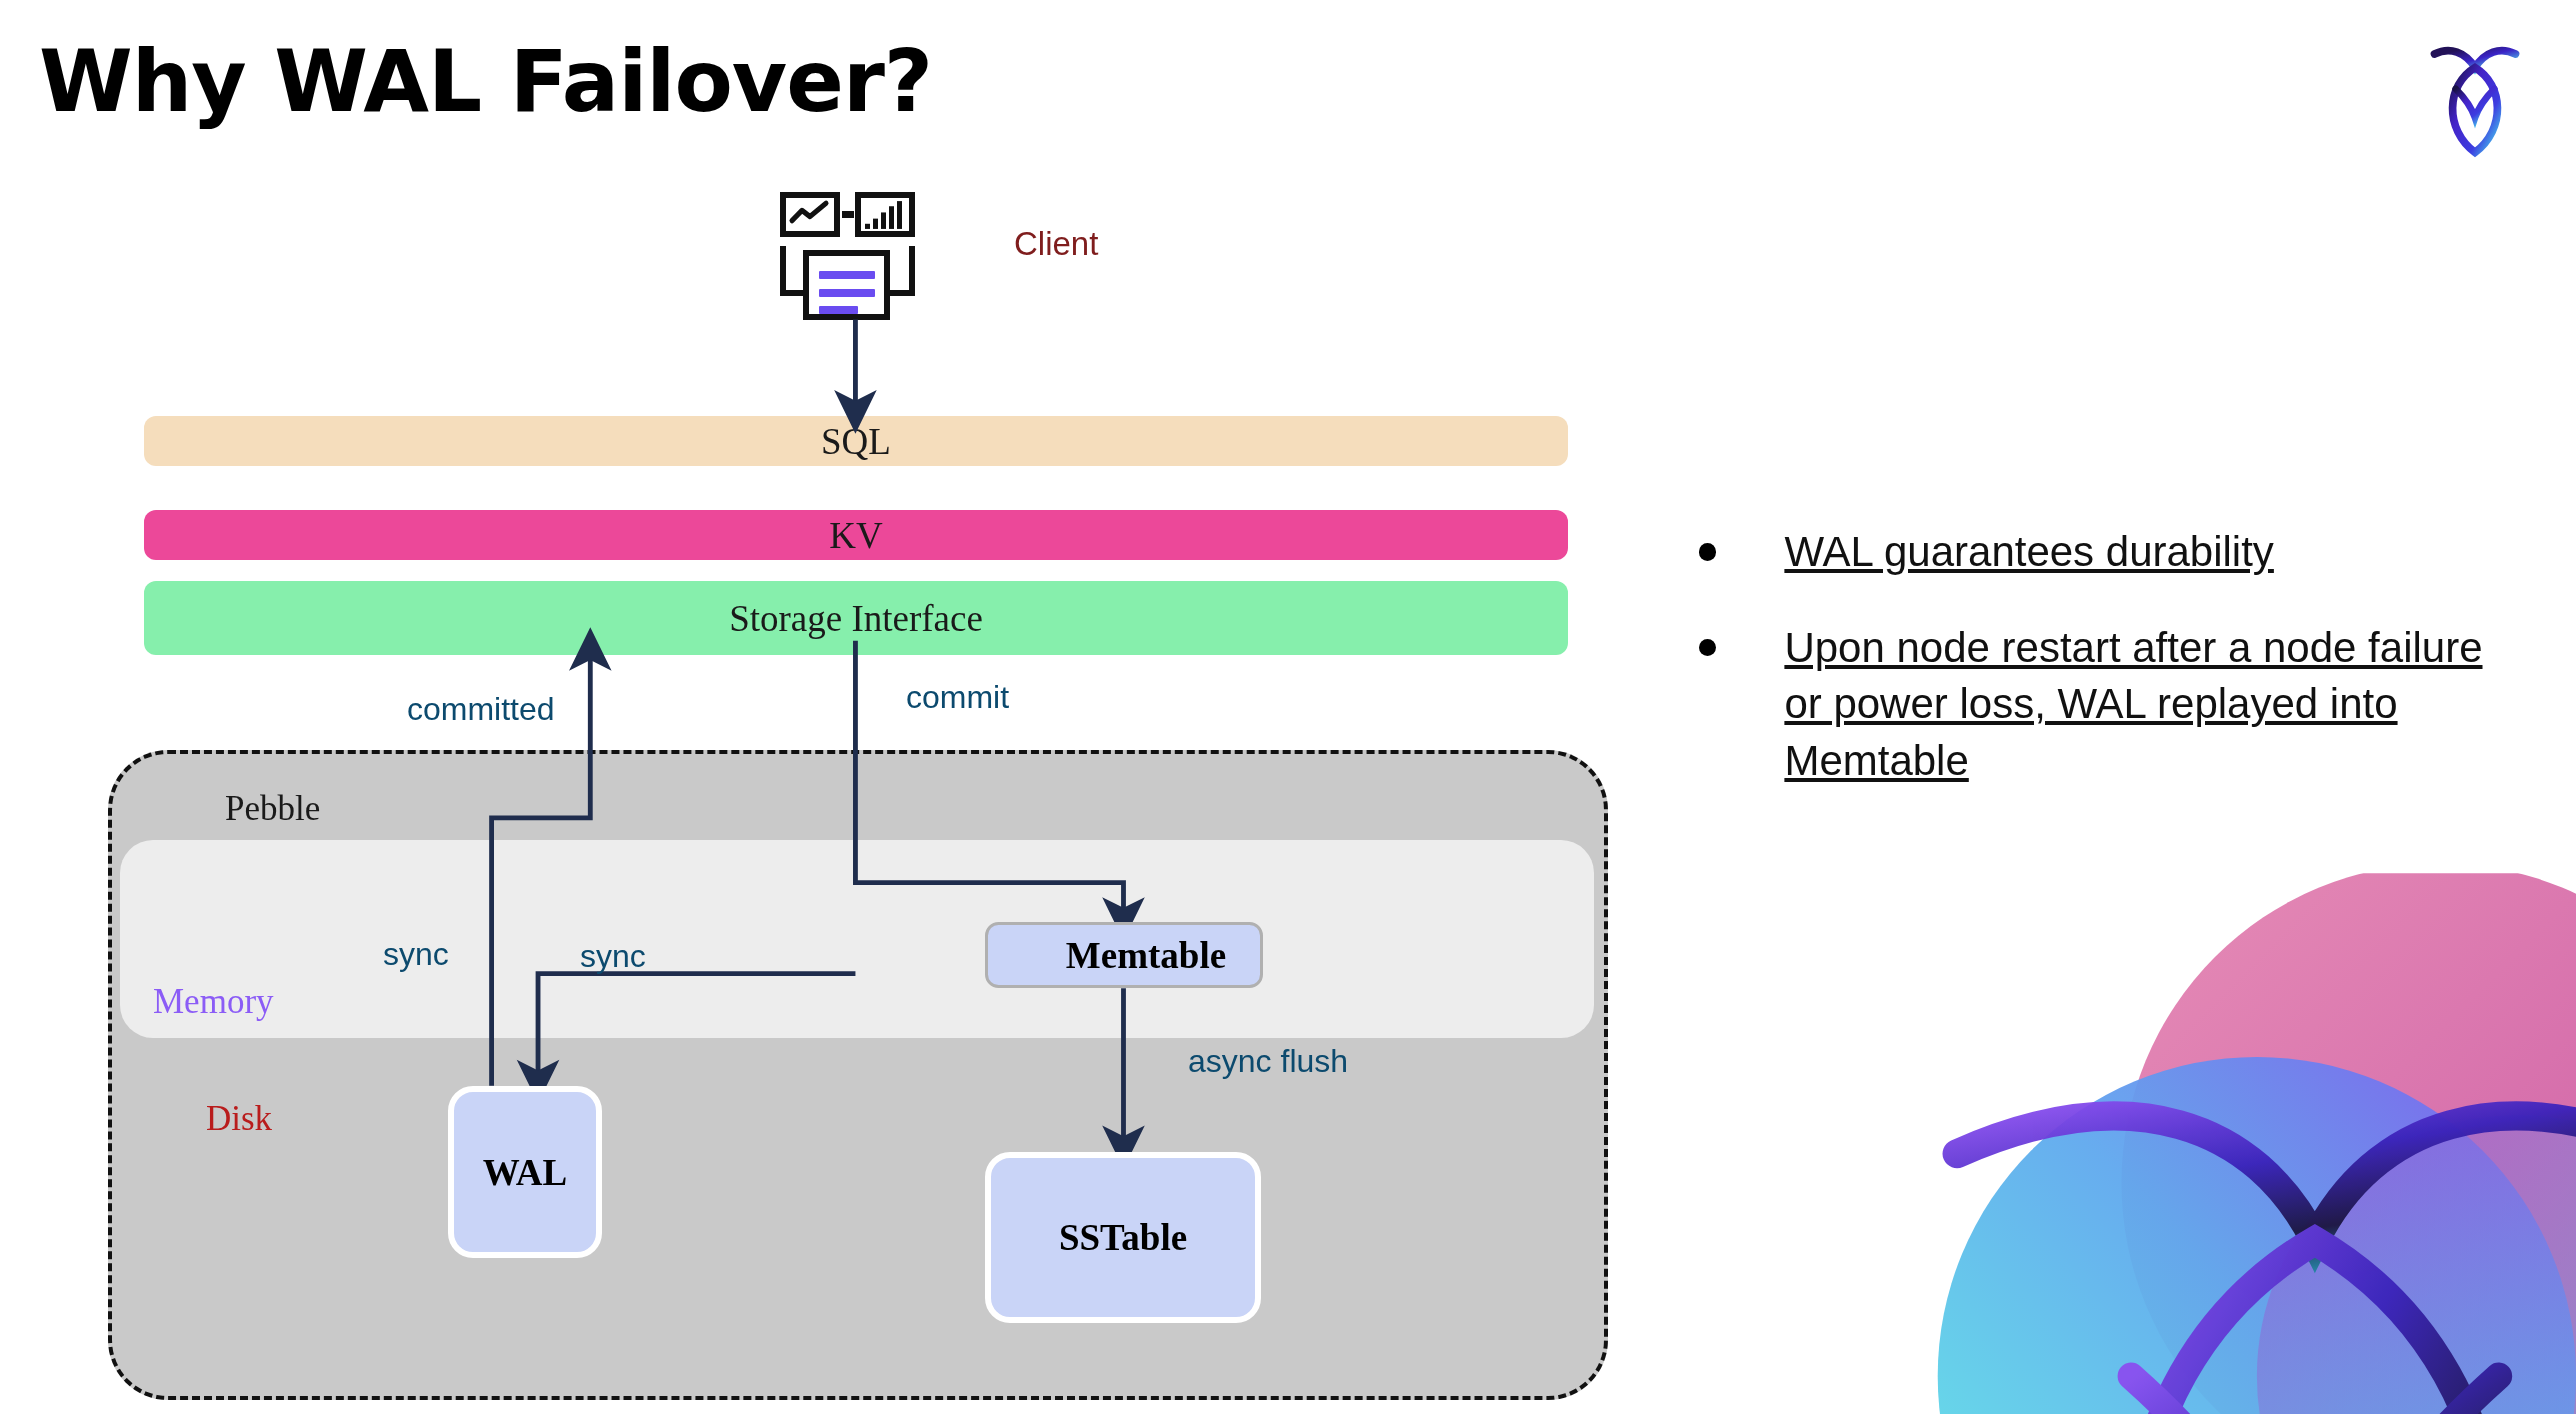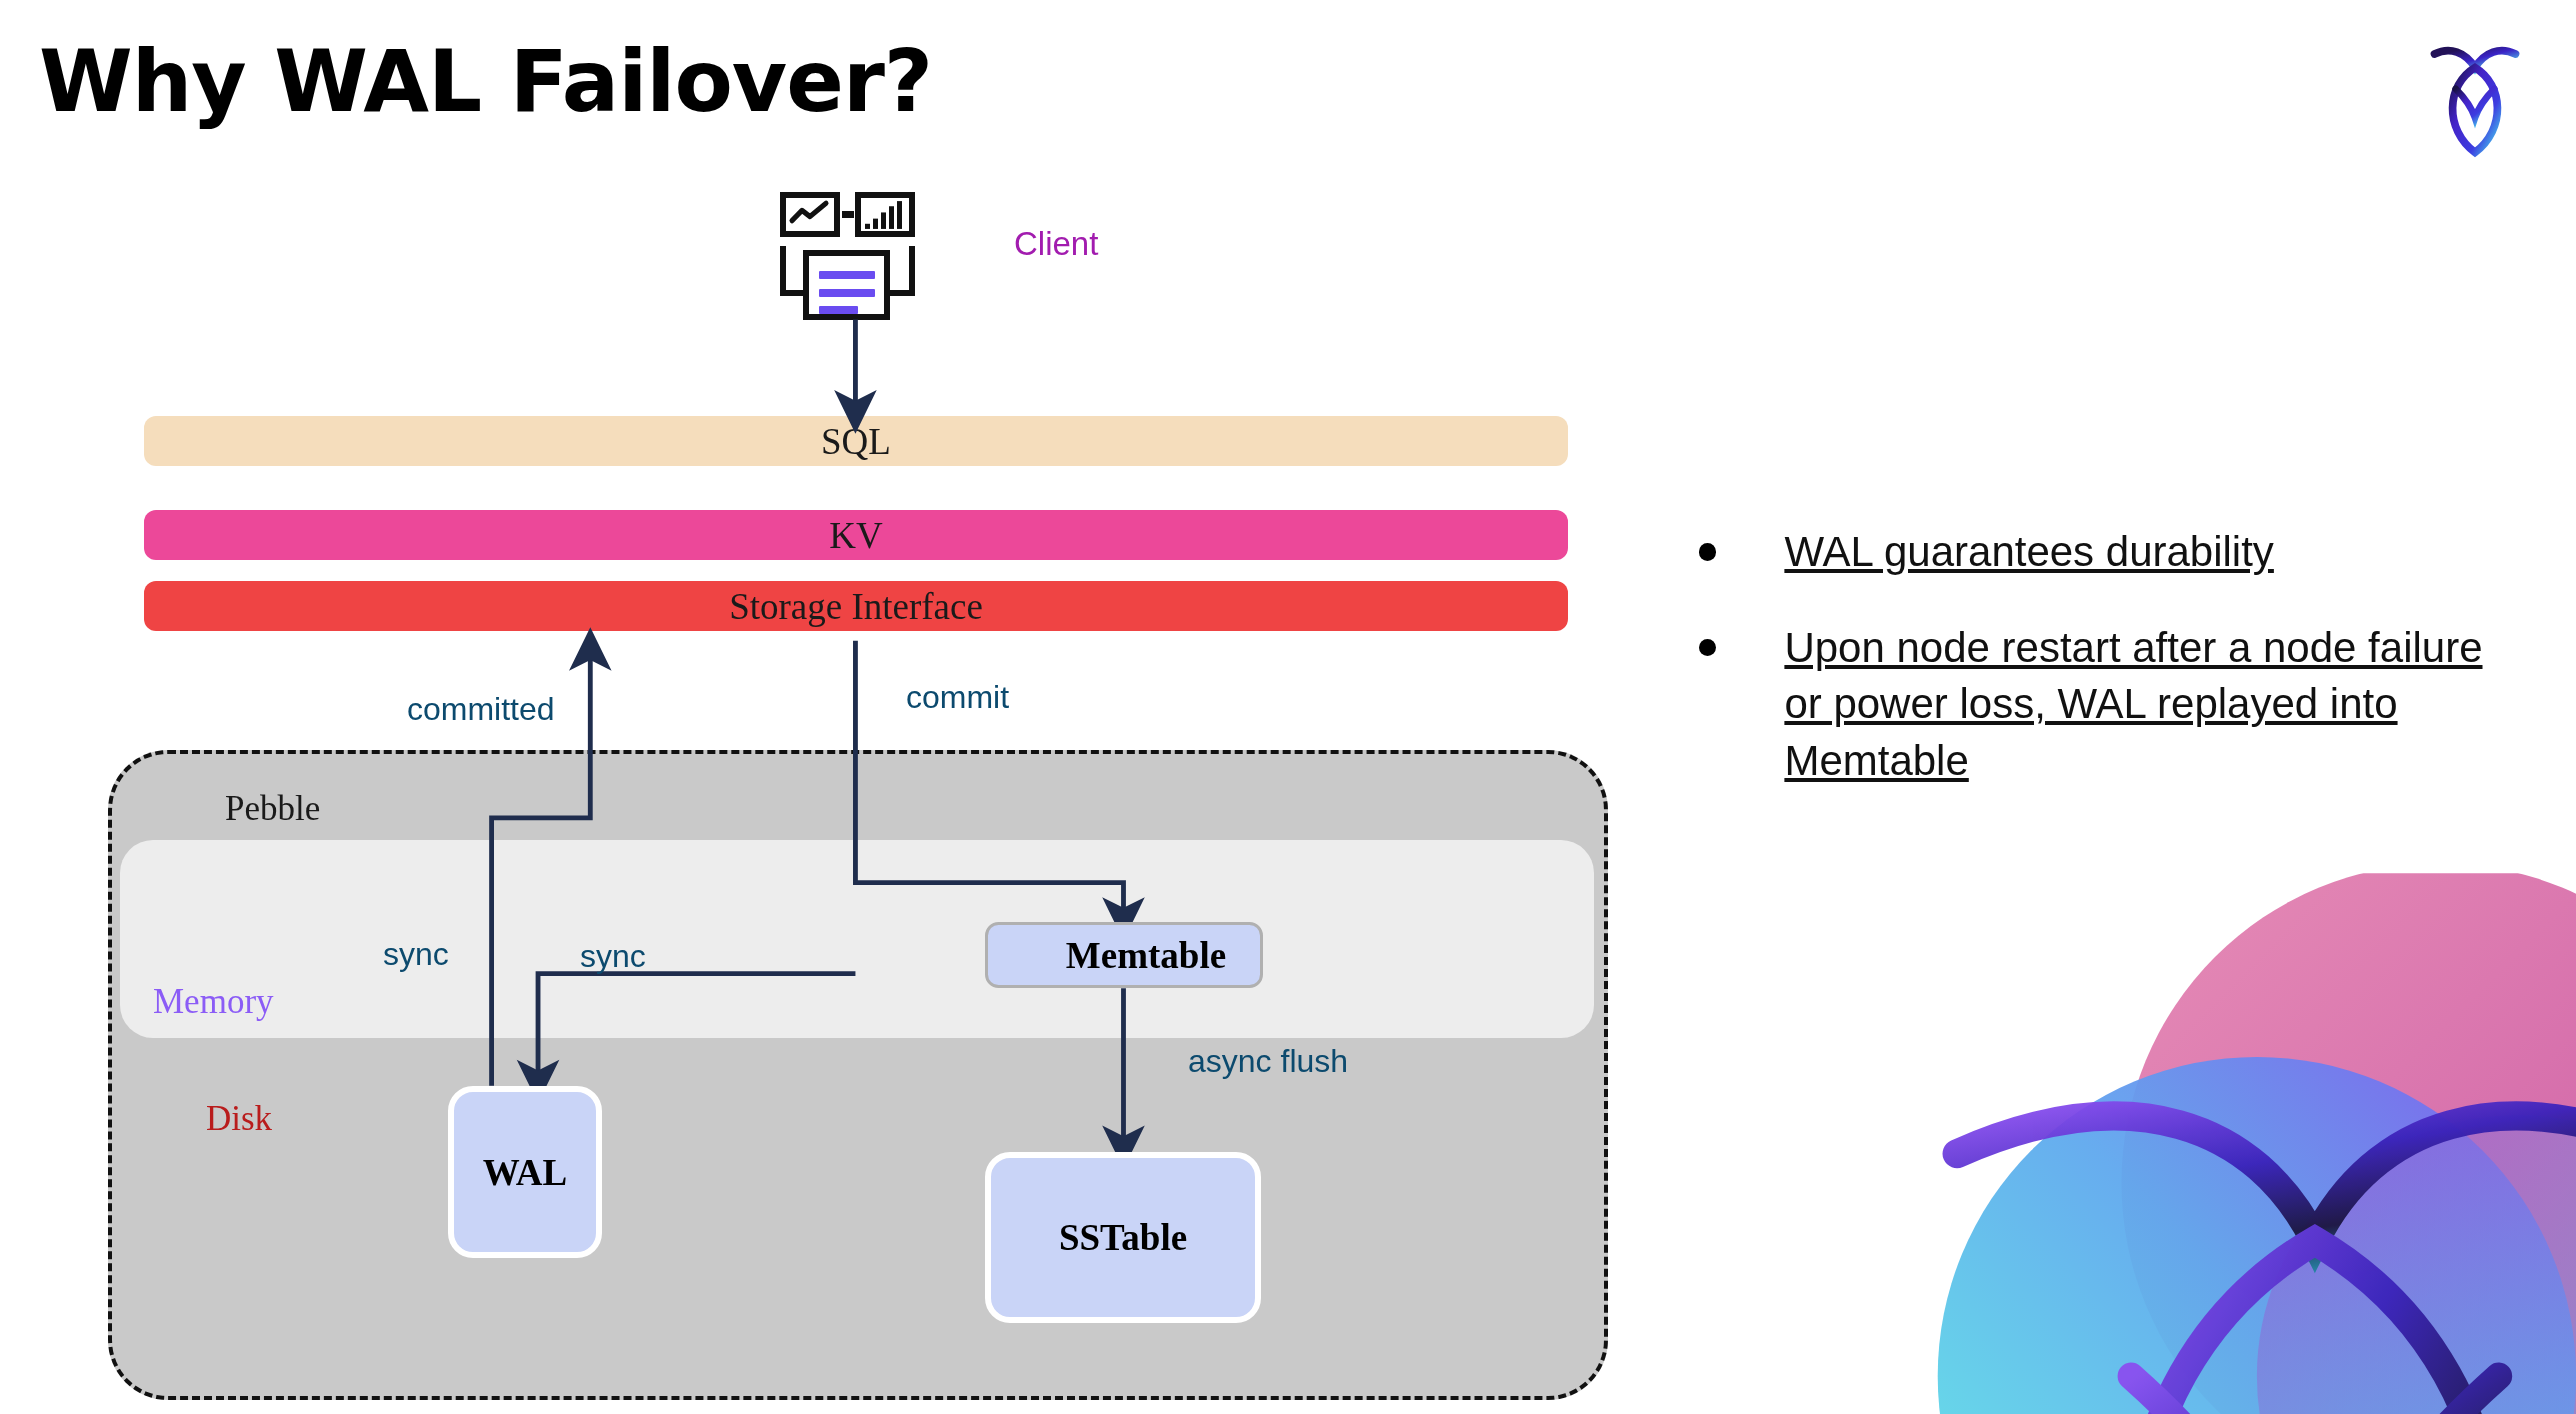--- a/index.html
+++ b/index.html
@@ -27,30 +27,30 @@
   .cl-dash{position:absolute;left:68px;top:19.4px;width:11.6px;height:6.8px;background:#111;}
   .cl-br-l{position:absolute;left:5.8px;top:54px;width:29px;height:50px;
            border-left:6.8px solid #111;border-bottom:6.8px solid #111;box-sizing:border-box;}
   .cl-br-r{position:absolute;left:112px;top:54px;width:29px;height:50px;
            border-right:6.8px solid #111;border-bottom:6.8px solid #111;box-sizing:border-box;}
   .cl-main{left:29px;top:58px;width:87px;height:70px;}
   .cl-line{position:absolute;height:7.7px;background:#6a4cf0;border-radius:1px;}
   .cl-l1{left:45px;top:79px;width:56px;}
   .cl-l2{left:45px;top:97px;width:56px;}
   .cl-l3{left:45px;top:114px;width:39px;}
-  .client-label{position:absolute;left:1014px;top:225px;font-size:33px;color:#a21caf;
+  .client-label{position:absolute;left:1014px;top:225px;font-size:33px;color:#7f1d1d;
                 font-family:"Liberation Sans",sans-serif;}
 
   
   .bar{position:absolute;left:144px;width:1424px;border-radius:12px;
        display:flex;align-items:center;justify-content:center;
        font-family:"Liberation Serif",serif;font-size:37px;color:#1a1a1a;}
   .bar-sql{top:416px;height:50px;background:#f5ddbc;}
   .bar-kv{top:510px;height:50px;background:#ec4899;}
-  .bar-si{top:581px;height:50px;background:#ef4444;}
+  .bar-si{top:581px;height:74px;background:#86efac;}
 
   
   .pebble{position:absolute;left:108px;top:750px;width:1500px;height:650px;
           background:#c9c9c9;border:4.8px dashed #111;border-radius:60px;box-sizing:border-box;}
   .pebble-label{position:absolute;left:225px;top:789px;font-size:35px;
                 font-family:"Liberation Serif",serif;color:#1a1a1a;}
   .memory{position:absolute;left:120px;top:840px;width:1474px;height:198px;
           background:#ededed;border-radius:33px;}
   .memory-label{position:absolute;left:153px;top:982px;font-size:35px;
                 font-family:"Liberation Serif",serif;color:#8b5cf6;}

